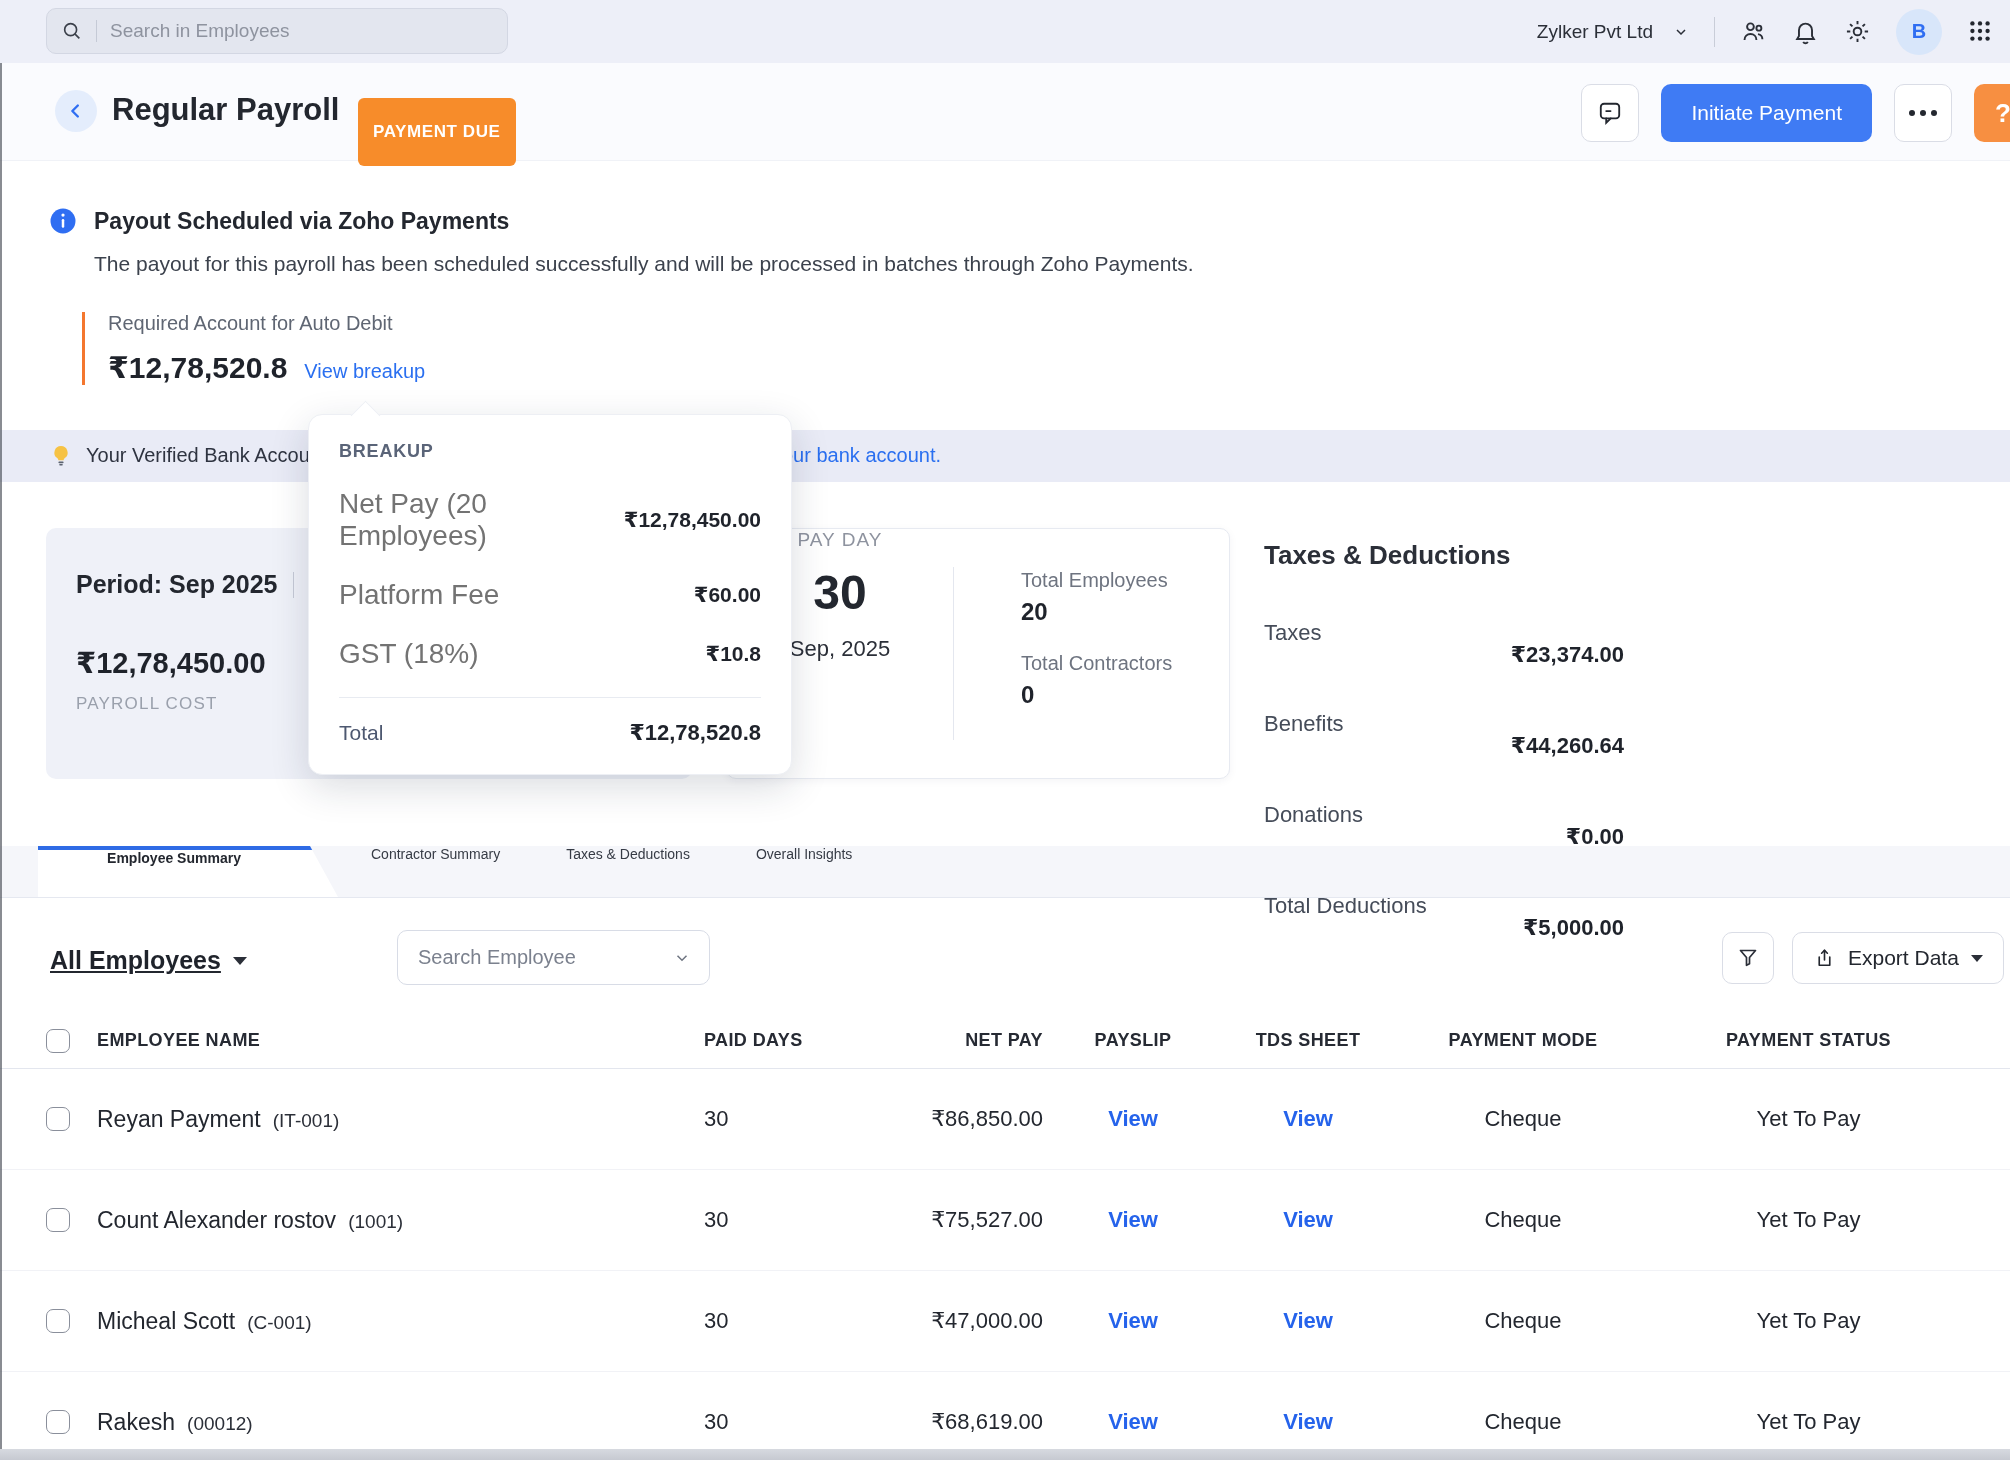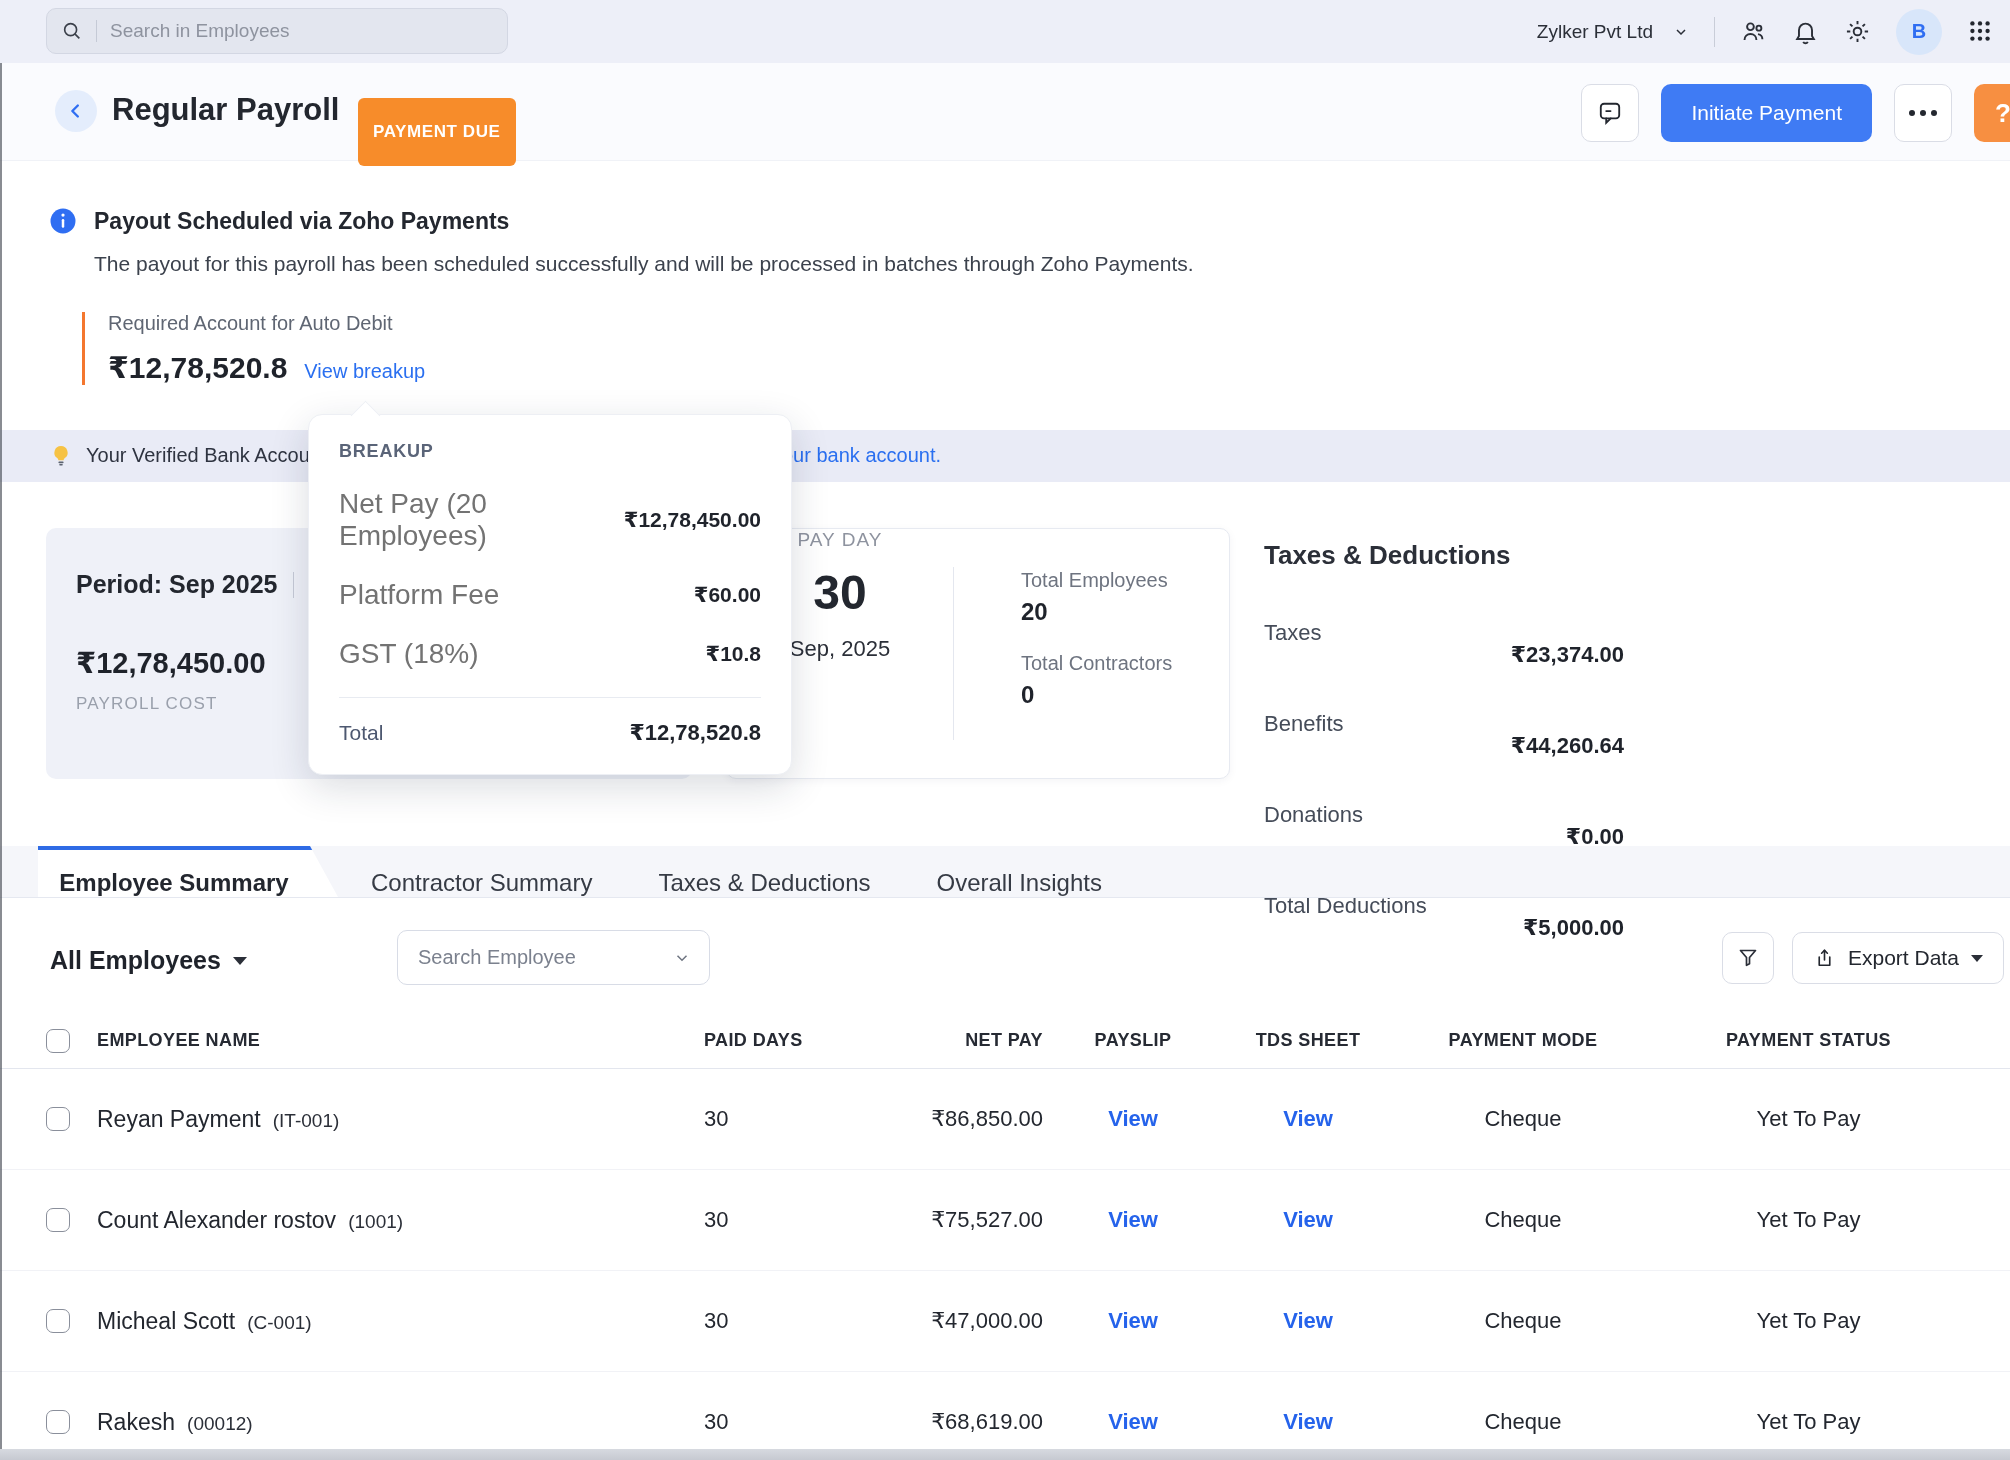--- a/index.html
+++ b/index.html
@@ -79,25 +79,25 @@
   .popup-row{display:flex;justify-content:space-between;align-items:center;margin-bottom:27px;}
   .popup-row .plabel{font-size:28px;color:#737373;}
   .popup-row .pvalue{font-size:21px;font-weight:600;color:#1F232B;}
   .popup-div{height:1px;background:#E8EBF1;margin:2px 0 22px 0;}
   .popup-total{display:flex;justify-content:space-between;align-items:center;}
   .popup-total .plabel{font-size:21px;color:#4D5870;}
   .popup-total .pvalue{font-size:22px;font-weight:700;color:#1F232B;}
 
   
   .tabs-strip{position:absolute;left:0;top:846px;width:2010px;height:52px;background:#F5F6FA;border-bottom:1px solid #E5E8F0;display:flex;align-items:stretch;padding-left:38px;box-sizing:border-box;}
-  .tab{display:flex;align-items:flex-end;padding:0 33px;font-size:24px;color:#363B45;cursor:pointer;}
+  .tab{display:flex;align-items:flex-start;padding:0 33px;font-size:14px;color:#363B45;cursor:pointer;}
   .tab.active{width:300px;padding:0 28px 0 0;justify-content:center;background:#fff;border-top:4px solid #2E6BE5;font-weight:600;color:#23272F;clip-path:polygon(0 0,calc(100% - 28px) 0,100% 100%,0 100%);box-sizing:border-box;}
 
   
-  .scope-dd{position:absolute;left:50px;top:946px;display:flex;align-items:center;gap:12px;cursor:pointer;}
+  .scope-dd{position:absolute;left:50px;top:946px;display:flex;align-items:center;gap:12px;cursor:pointer;text-decoration:underline;}
   .scope-label{font-size:25px;font-weight:700;color:#1F232B;}
   .tri-down{width:0;height:0;border-left:7px solid transparent;border-right:7px solid transparent;border-top:8px solid #2B2F38;}
   .emp-select{position:absolute;left:397px;top:930px;width:313px;height:55px;border:1px solid #D8DCE6;border-radius:10px;background:#fff;display:flex;align-items:center;justify-content:space-between;padding:0 18px 0 20px;box-sizing:border-box;cursor:pointer;}
   .emp-select .sel-label{font-size:20px;color:#7B818E;}
   .funnel-btn{position:absolute;left:1722px;top:932px;width:52px;height:52px;border:1px solid #DADDE6;border-radius:10px;background:#fff;display:flex;align-items:center;justify-content:center;cursor:pointer;box-sizing:border-box;}
   .export-btn{position:absolute;left:1792px;top:932px;height:52px;padding:0 20px;border:1px solid #DADDE6;border-radius:10px;background:#fff;display:flex;align-items:center;gap:12px;cursor:pointer;box-sizing:border-box;}
   .export-label{font-size:21px;color:#23272F;font-weight:500;}
   .tri-sm{width:0;height:0;border-left:6px solid transparent;border-right:6px solid transparent;border-top:7px solid #2B2F38;}
 
   

